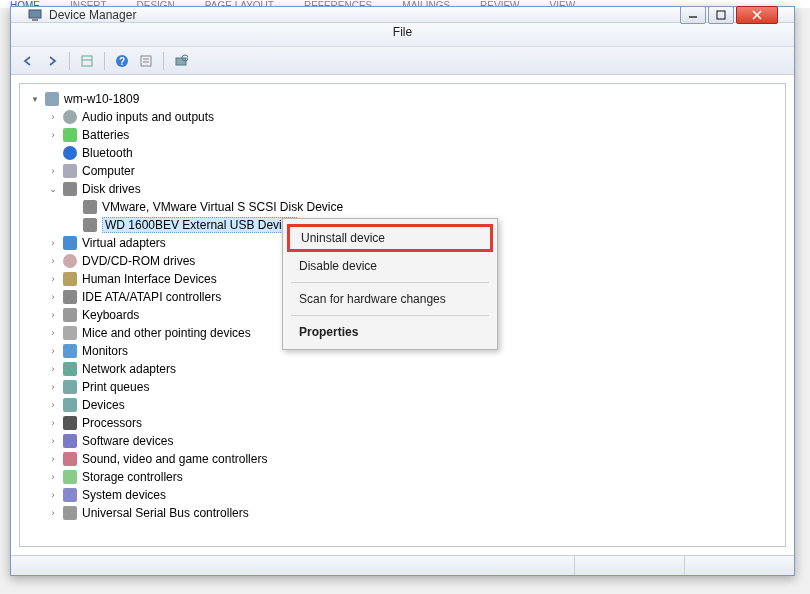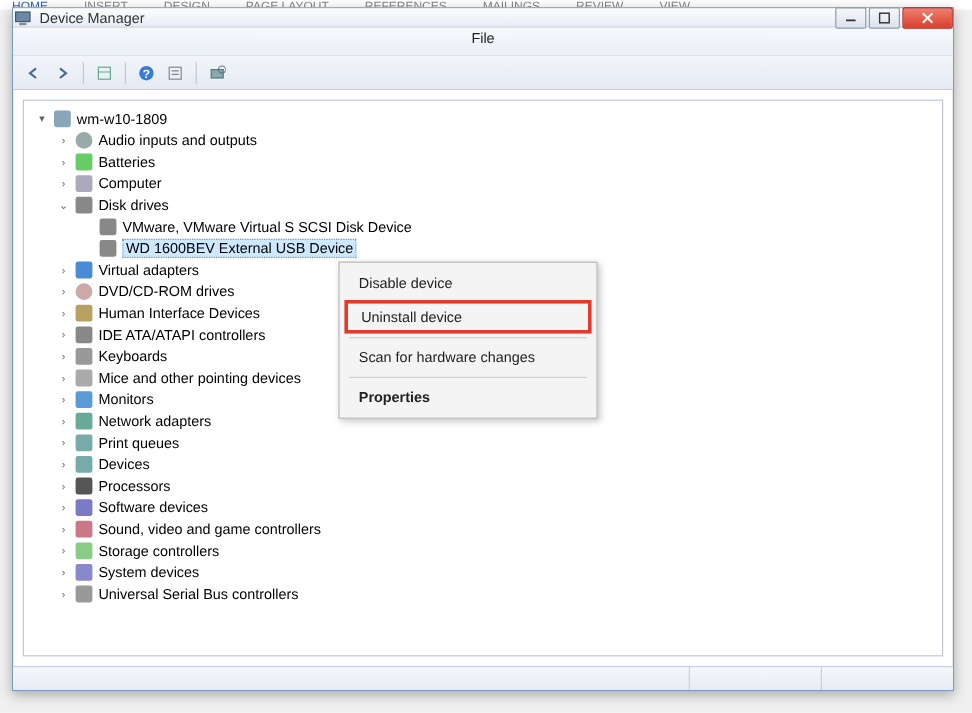--- a/index.html
+++ b/index.html
@@ -35,21 +35,21 @@
       box-shadow: 0 3px 10px rgba(0,0,0,0.3);
       display: flex;
       flex-direction: column;
     }
     .titlebar {
       height: 16px;
       background: linear-gradient(#fdfdfe, #e8ecf4);
       border-bottom: 1px solid #c8d0dc;
       display: flex;
       align-items: center;
-      padding: 0 0;
+      padding: 0 16px;
       position: relative;
     }
     .titlebar-icon {
       width: 16px; height: 16px;
       margin-right: 6px;
     }
     .titlebar-title {
       font-size: 12px;
       color: #333;
     }
@@ -331,20 +331,27 @@
             <span class="node-label">Audio inputs and outputs</span>
           </div>
           <div class="node-row">
             <span class="expander">›</span>
             <span class="node-icon">
               <span class="ico ico-battery"></span>
             </span>
             <span class="node-label">Batteries</span>
           </div>
           <div class="node-row">
+            <span class="expander none">›</span>
+            <span class="node-icon">
+              <span class="ico ico-bluetooth"></span>
+            </span>
+            <span class="node-label">Bluetooth</span>
+          </div>
+          <div class="node-row">
             <span class="expander">›</span>
             <span class="node-icon">
               <span class="ico ico-pc"></span>
             </span>
             <span class="node-label">Computer</span>
           </div>
           <div class="node-row">
             <span class="expander">⌄</span>
             <span class="node-icon">
               <span class="ico ico-disk"></span>
@@ -476,22 +483,22 @@
             <span class="expander">›</span>
             <span class="node-icon">
               <span class="ico ico-usb"></span>
             </span>
             <span class="node-label">Universal Serial Bus controllers</span>
           </div>
         </div>
     </div>
 
     <div class="context-menu" id="ctxmenu">
+        <div class="ctx-item highlighted">Uninstall device</div>
         <div class="ctx-item">Disable device</div>
-        <div class="ctx-item highlighted">Uninstall device</div>
         <div class="ctx-sep"></div>
         <div class="ctx-item">Scan for hardware changes</div>
         <div class="ctx-sep"></div>
         <div class="ctx-item bold">Properties</div>
       </div>
   </div>
 
   <div class="statusbar">
     <div class="status-cell"></div>
     <div class="status-cell"></div>

